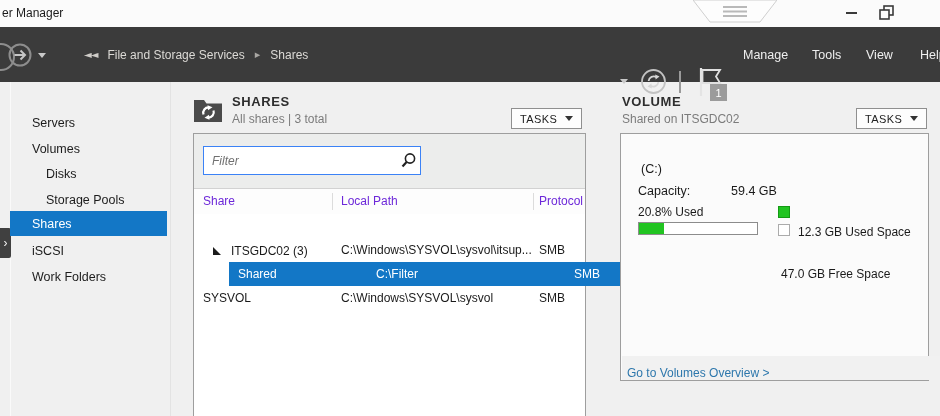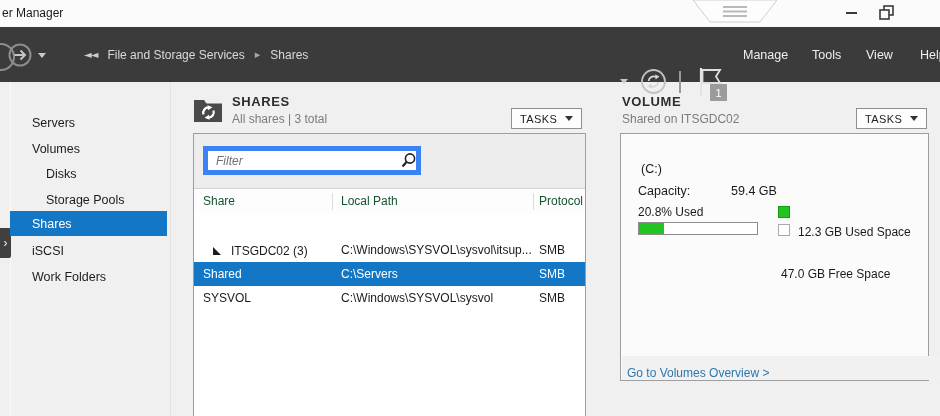--- a/index.html
+++ b/index.html
@@ -53,45 +53,45 @@
   .tasks-btn{width:71px;height:21px;background:#fdfdfd;border:1px solid #8f8f8f;
     display:flex;align-items:center;justify-content:space-between;padding:0 8px;box-sizing:border-box;
     font-size:11px;color:#222;letter-spacing:.4px;}
   .tasks-btn .caret{border-top-color:#333;}
   #shares-tasks{left:511px;top:108px;} #volume-tasks{left:856px;top:108px;}
 
   
   #shares-tile{left:193px;top:133px;width:393px;height:283px;background:#fff;
     border:1px solid #9e9e9e;border-bottom:none;box-sizing:border-box;}
   #shares-toolbar{left:0;top:0;width:391px;height:55px;background:#ecedec;border-bottom:1px solid #d2d2d2;box-sizing:border-box;}
-  #filter-input{left:9px;top:12px;width:218px;height:29px;border:5px solid #3b82f6;background:#fff;
+  #filter-input{left:9px;top:12px;width:218px;height:29px;border:1px solid #3b82f6;background:#fff;
     box-sizing:border-box;padding:0 26px 0 8px;font-family:"Liberation Sans",sans-serif;
     font-size:12px;font-style:italic;color:#7f1d1d;}
   #filter-input::placeholder{color:#707070;font-style:italic;}
   #filter-search-icon{left:206px;top:18px;width:17px;height:17px;}
   .tool-circle{top:146px;width:23px;height:23px;}
   #tool-list{left:453px;} #tool-save{left:512px;} #tool-collapse{left:559px;}
   #tool-list-caret{left:484px;top:155px;border-top-color:#4a4a4a;}
   #tool-save-caret{left:543px;top:155px;border-top-color:#4a4a4a;}
 
   
   #table-header{left:0;top:55px;width:391px;height:25px;background:#fdfdfd;}
-  .hdr-cell{top:5px;font-size:12px;color:#14532d;white-space:nowrap;}
+  .hdr-cell{top:5px;font-size:12px;color:#6d28d9;white-space:nowrap;}
   #hdr-share{left:9px;} #hdr-path{left:147px;} #hdr-protocol{left:345px;}
   .hdr-sep{top:4px;width:1px;height:17px;background:#dcdcdc;}
   #hdr-sep1{left:138px;} #hdr-sep2{left:339px;}
   .trow{left:0;width:391px;height:24px;font-size:12px;color:#1a1a1a;}
   .trow .cell{position:absolute;top:5px;white-space:nowrap;overflow:hidden;}
   .cell.c1{left:9px;width:125px;} .cell.c2{left:147px;width:192px;} .cell.c3{left:345px;}
   #group-row{top:80px;margin-top:25px;}
   #group-tri{position:absolute;left:19px;top:8px;width:8px;height:8px;background:#1c1c1c;
     clip-path:polygon(0 0,100% 100%,0 100%);}
   #group-label{position:absolute;left:37px;top:5px;white-space:nowrap;}
   #row-0{top:104px;} #row-1{top:128px;} #row-2{top:152px;}
-  .trow.selected{background:#1377c6;color:#fff;}
+  .trow.selected{background:#1377c6;color:#fff;margin-left:35px;}
 
   
   #volume-title{left:622px;top:94px;} #volume-sub{left:622px;top:112px;}
   #volume-box{left:620px;top:133px;width:309px;height:248px;background:#fbfbfb;
     border:1px solid #9e9e9e;box-sizing:border-box;}
   .vol-text{font-size:12.5px;color:#1a1a1a;white-space:nowrap;}
   #vol-name{left:20px;top:28px;}
   #vol-cap-label{left:17px;top:50px;} #vol-cap-value{left:110px;top:50px;}
   #vol-used-label{left:17px;top:71px;font-size:12px;}
   #vol-bar{left:17px;top:88px;width:120px;height:13px;background:#fff;border:1px solid #8c8c8c;box-sizing:border-box;}
@@ -269,21 +269,21 @@
       <div id="group-tri"></div>
       <span id="group-label">ITSGDC02 (3)</span>
     </div>
 
     <div class="abs trow" id="row-0">
       <span class="cell c2">C:\Windows\SYSVOL\sysvol\itsup...</span>
       <span class="cell c3">SMB</span>
     </div>
     <div class="abs trow selected" id="row-1">
       <span class="cell c1">Shared</span>
-      <span class="cell c2">C:\Servers</span>
+      <span class="cell c2">C:\Filter</span>
       <span class="cell c3">SMB</span>
     </div>
     <div class="abs trow" id="row-2">
       <span class="cell c1">SYSVOL</span>
       <span class="cell c2">C:\Windows\SYSVOL\sysvol</span>
       <span class="cell c3">SMB</span>
     </div>
   </div>
 
   <div class="abs tile-title" id="volume-title">VOLUME</div>

